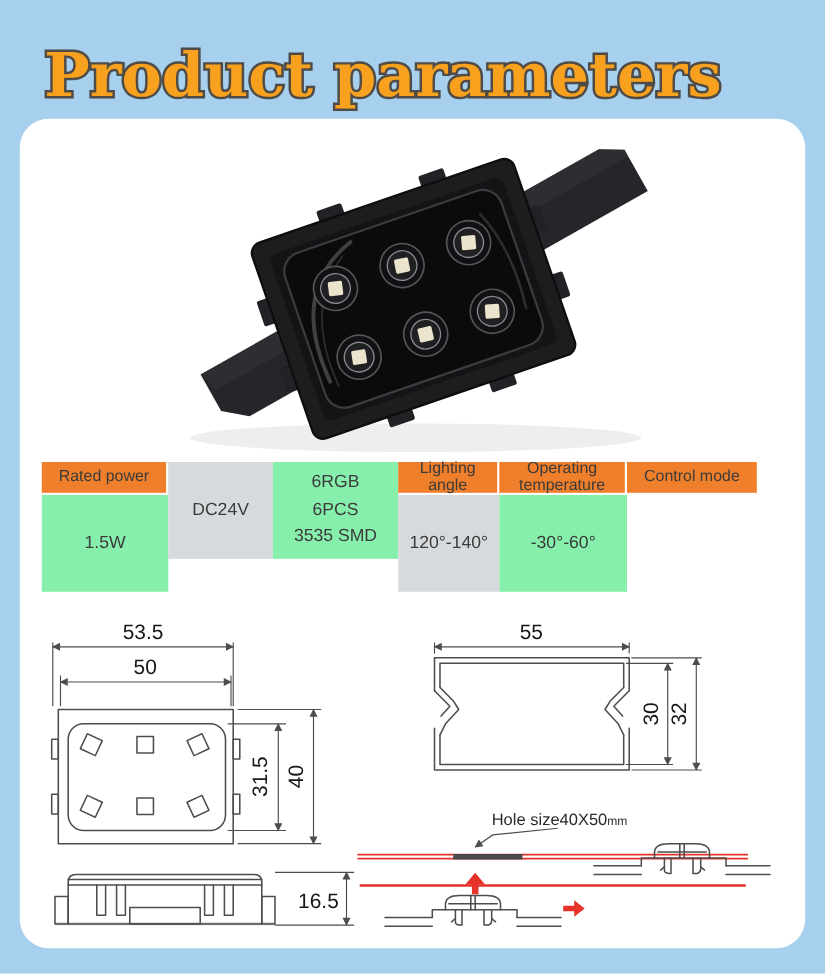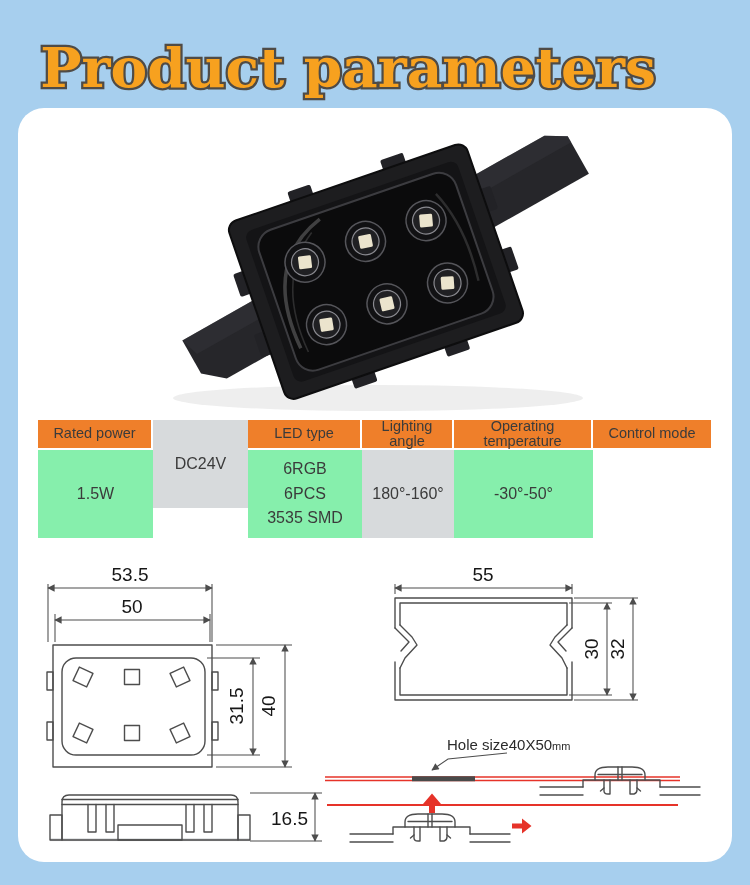--- a/index.html
+++ b/index.html
@@ -29,21 +29,21 @@
   .draw-svg{position:absolute;left:0;top:440px;}
   
   .ptable{
     position:absolute;left:20px;top:312px;width:674px;display:flex;
   }
   .col{display:flex;flex-direction:column;}
   .col:nth-child(1){width:115px;}
   .col:nth-child(2){width:95px;}
   .col:nth-child(3){width:114px;}
   .col:nth-child(4){width:92px;}
-  .col:nth-child(5){width:139px;}
+  .col:nth-child(5){width:116px;}
   .col:nth-child(6){width:118px;}
   .th{
     height:30px;background:#ef7f2a;color:#3b3b3b;
     display:flex;align-items:center;justify-content:center;text-align:center;
     font-size:14.5px;line-height:1.05;padding:0 3px;box-sizing:border-box;
     border-right:2px solid #ffffff;border-bottom:2px solid #ffffff;
   }
   .col:last-child .th{border-right:none;}
   .td{
     height:88px;color:#3b3b3b;font-size:16px;line-height:1.55;
@@ -131,32 +131,31 @@
 
   <div class="ptable">
     <div class="col">
       <div class="th">Rated power</div>
       <div class="td cell-dark">1.5W</div>
     </div>
     <div class="col">
       <div class="td cell-light">DC24V</div>
     </div>
     <div class="col">
-      <div class="th">LED type</div>
       <div class="td cell-dark">6RGB
 6PCS
 3535 SMD</div>
     </div>
     <div class="col">
       <div class="th">Lighting angle</div>
-      <div class="td cell-light">180°-160°</div>
+      <div class="td cell-light">120°-140°</div>
     </div>
     <div class="col">
       <div class="th">Operating temperature</div>
-      <div class="td cell-dark">-30°-50°</div>
+      <div class="td cell-dark">-30°-60°</div>
     </div>
     <div class="col">
       <div class="th">Control mode</div>
     </div>
   </div>
 
   <svg class="draw-svg" width="714" height="314" viewBox="0 0 714 314">
     <defs>
       <marker id="arw" viewBox="0 0 10 10" refX="9" refY="5" markerWidth="9" markerHeight="7" orient="auto-start-reverse">
         <path d="M0,0 L10,5 L0,10 z" fill="#4d4d4d"></path>

